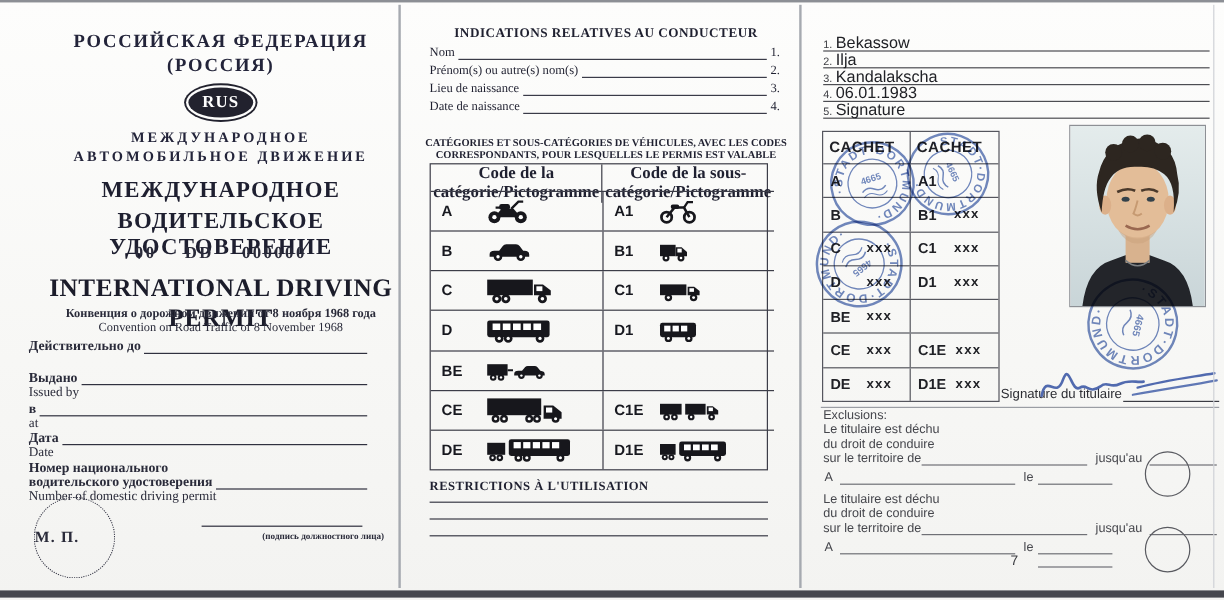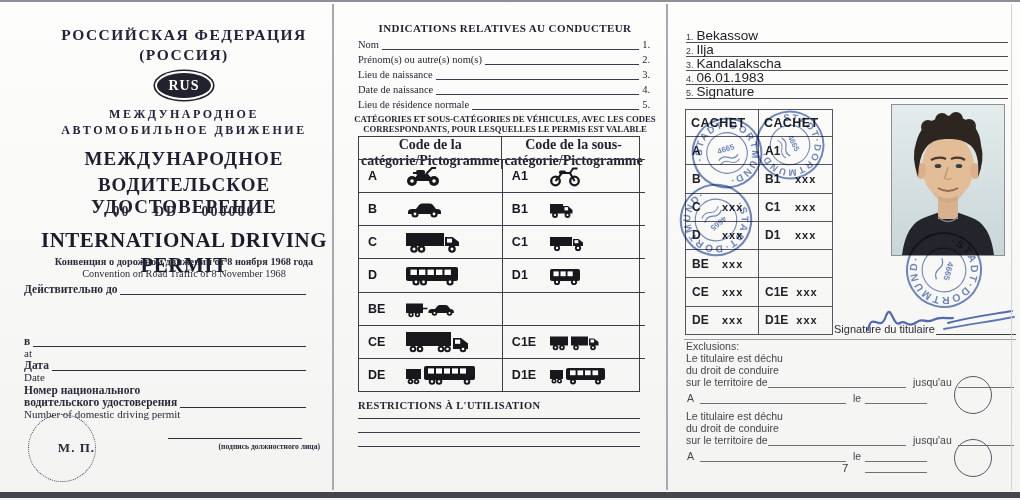--- a/index.html
+++ b/index.html
@@ -26,21 +26,21 @@
   .lp-num { font-size:14px; font-weight:bold; word-spacing:18px; letter-spacing:2px; }
   .lp-idp { font-size:21px; font-weight:bold; letter-spacing:.5px; color:#1b1c2a; }
   .lp-conv-ru { font-size:10.3px; font-weight:bold; }
   .lp-conv-en { font-size:10.3px; }
   .lp-field { position:absolute; left:24px; right:26px; }
   .fl { display:flex; align-items:flex-end; font-weight:600; font-size:11.5px; white-space:nowrap; }
   .fl .u { flex:1; border-bottom:1.4px solid #30313f; margin-left:3px; height:1em; }
   .lp-field .en { font-size:11px; font-weight:400; }
   .mp-seal { position:absolute; left:28px; top:412px; width:68px; height:68px;
              border:1.6px dotted #3a3b4a; border-radius:50%;
-             display:flex; align-items:center; justify-content:flex-end;
+             display:flex; align-items:center; justify-content:flex-start;
              font-weight:bold; font-size:13px; letter-spacing:1px; }
   .lp-sigline { position:absolute; left:168px; top:436px; width:134px; border-top:1.6px solid #2e2f3c; }
   .lp-sigcap { position:absolute; left:150px; width:170px; top:440px; text-align:right; font-size:7.6px; font-weight:600; }
 
   
   .mp { position:absolute; left:344px; top:0; width:322px; height:500px; color:#1f2030; }
   .mp .c { position:absolute; left:0; right:0; text-align:center; }
   .mp-h { font-size:11px; font-weight:bold; letter-spacing:.4px; }
   .mp-field { position:absolute; left:14px; right:16px; display:flex; align-items:flex-end;
               font-size:10.5px; white-space:nowrap; }
@@ -114,20 +114,27 @@
     <div class="c lp-idp" style="top:226px">INTERNATIONAL DRIVING PERMIT</div>
     <div class="c lp-conv-ru" style="top:254px">Конвенция о дорожном движении от 8 ноября 1968 года</div>
     <div class="c lp-conv-en" style="top:266px">Convention on Road Traffic of 8 November 1968</div>
 
     <div class="lp-field" style="top:281px">
       <div class="fl">
           <span>Действительно до</span>
           <span class="u"></span>
         </div>
     </div>
+    <div class="lp-field" style="top:307px">
+      <div class="fl">
+          <span>Выдано</span>
+          <span class="u"></span>
+        </div>
+      <div class="en">Issued by</div>
+    </div>
     <div class="lp-field" style="top:333px">
       <div class="fl">
           <span>в</span>
           <span class="u"></span>
         </div>
       <div class="en">at</div>
     </div>
     <div class="lp-field" style="top:382px">
       <div class="fl" style="border:none">
           <span>Номер национального</span>
@@ -170,25 +177,20 @@
     </div>
     <div class="mp-field" style="top:67px">
       <span>Lieu de naissance</span>
         <span class="u"></span>
         <span>3.</span>
     </div>
     <div class="mp-field" style="top:82px">
       <span>Date de naissance</span>
         <span class="u"></span>
         <span>4.</span>
-    </div>
-    <div class="mp-field" style="top:97px">
-      <span>Lieu de résidence normale</span>
-        <span class="u"></span>
-        <span>5.</span>
     </div>
 
     <div class="c mp-cat-h" style="top:112px">CATÉGORIES ET SOUS-CATÉGORIES DE VÉHICULES, AVEC LES CODES</div>
     <div class="c mp-cat-h" style="top:122px">CORRESPONDANTS, POUR LESQUELLES LE PERMIS EST VALABLE</div>
 
     <div class="cat-table">
       <div class="cat-hrow">
         <div class="cat-hcell">Code de la catégorie/Pictogramme</div>
         <div class="cat-hcell">Code de la sous-catégorie/Pictogramme</div>
       </div>

